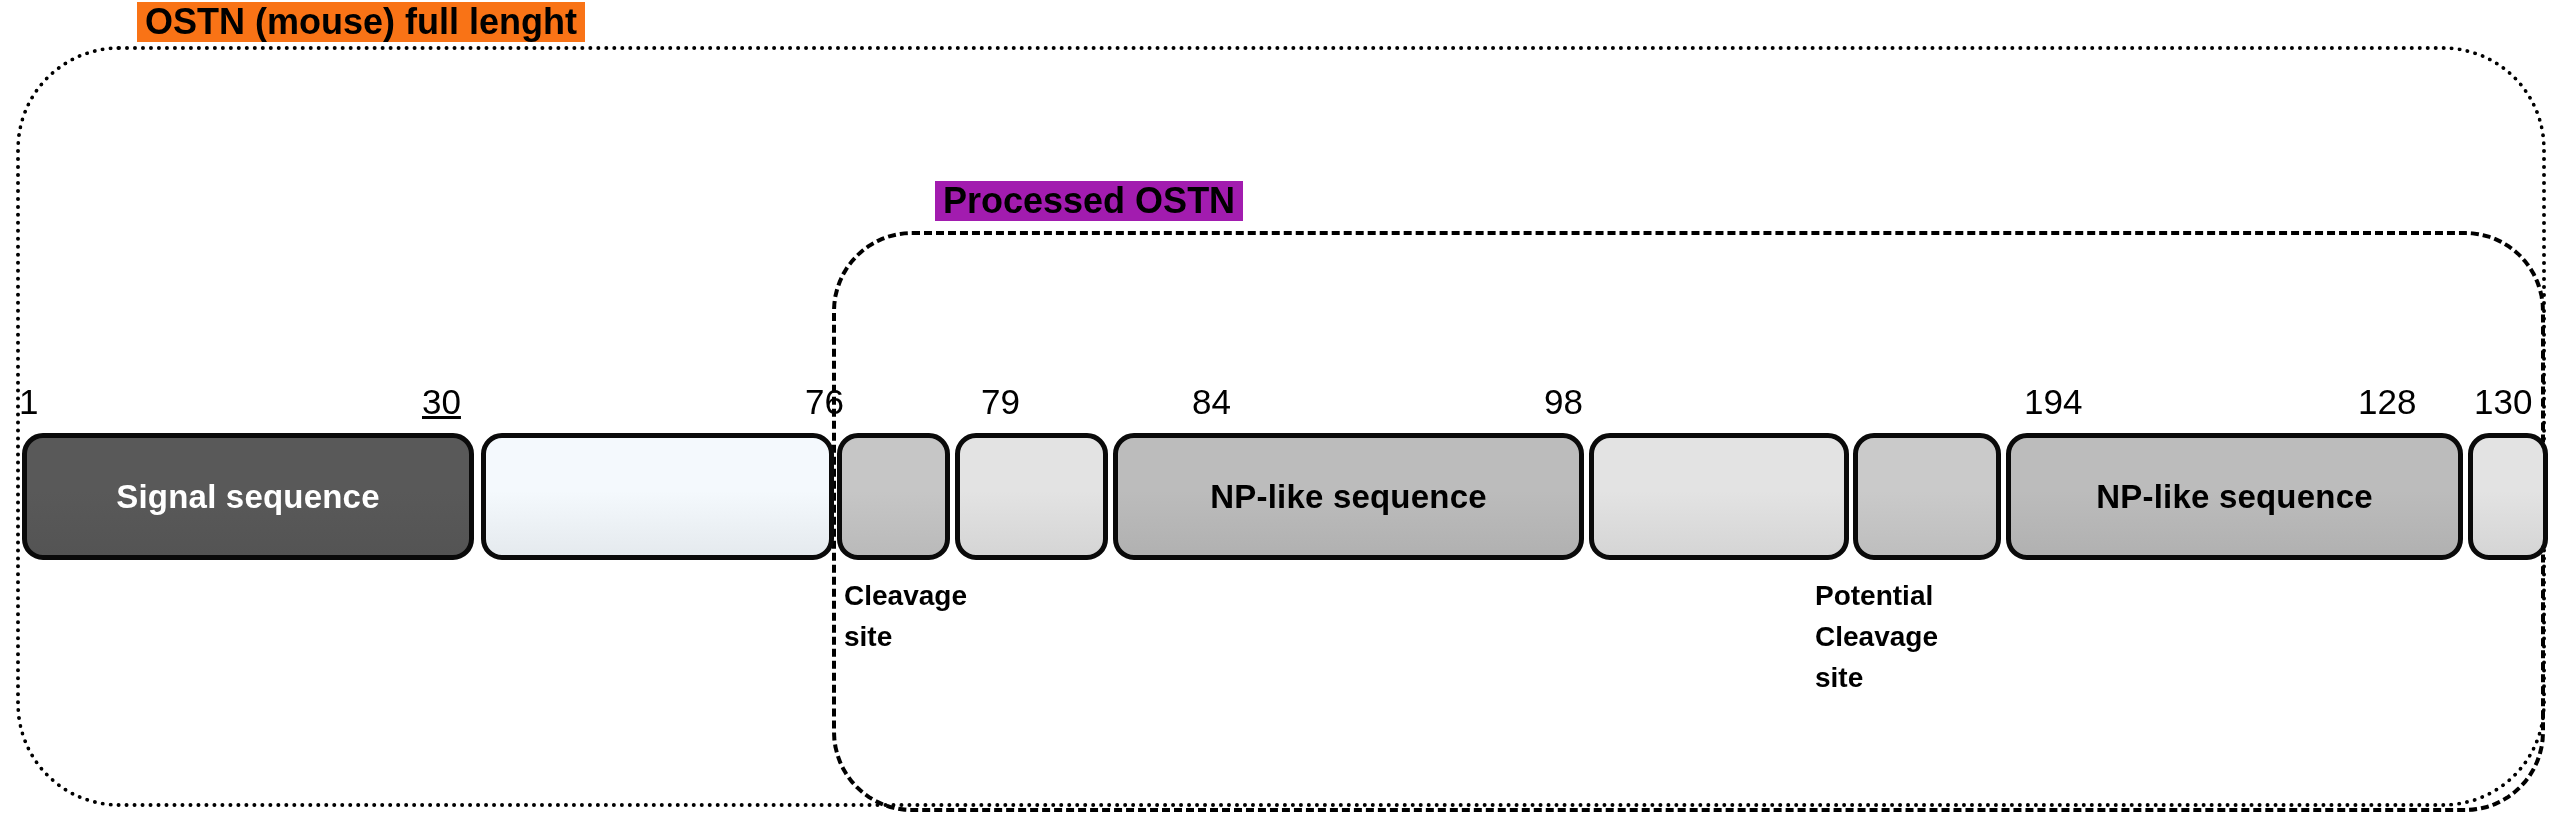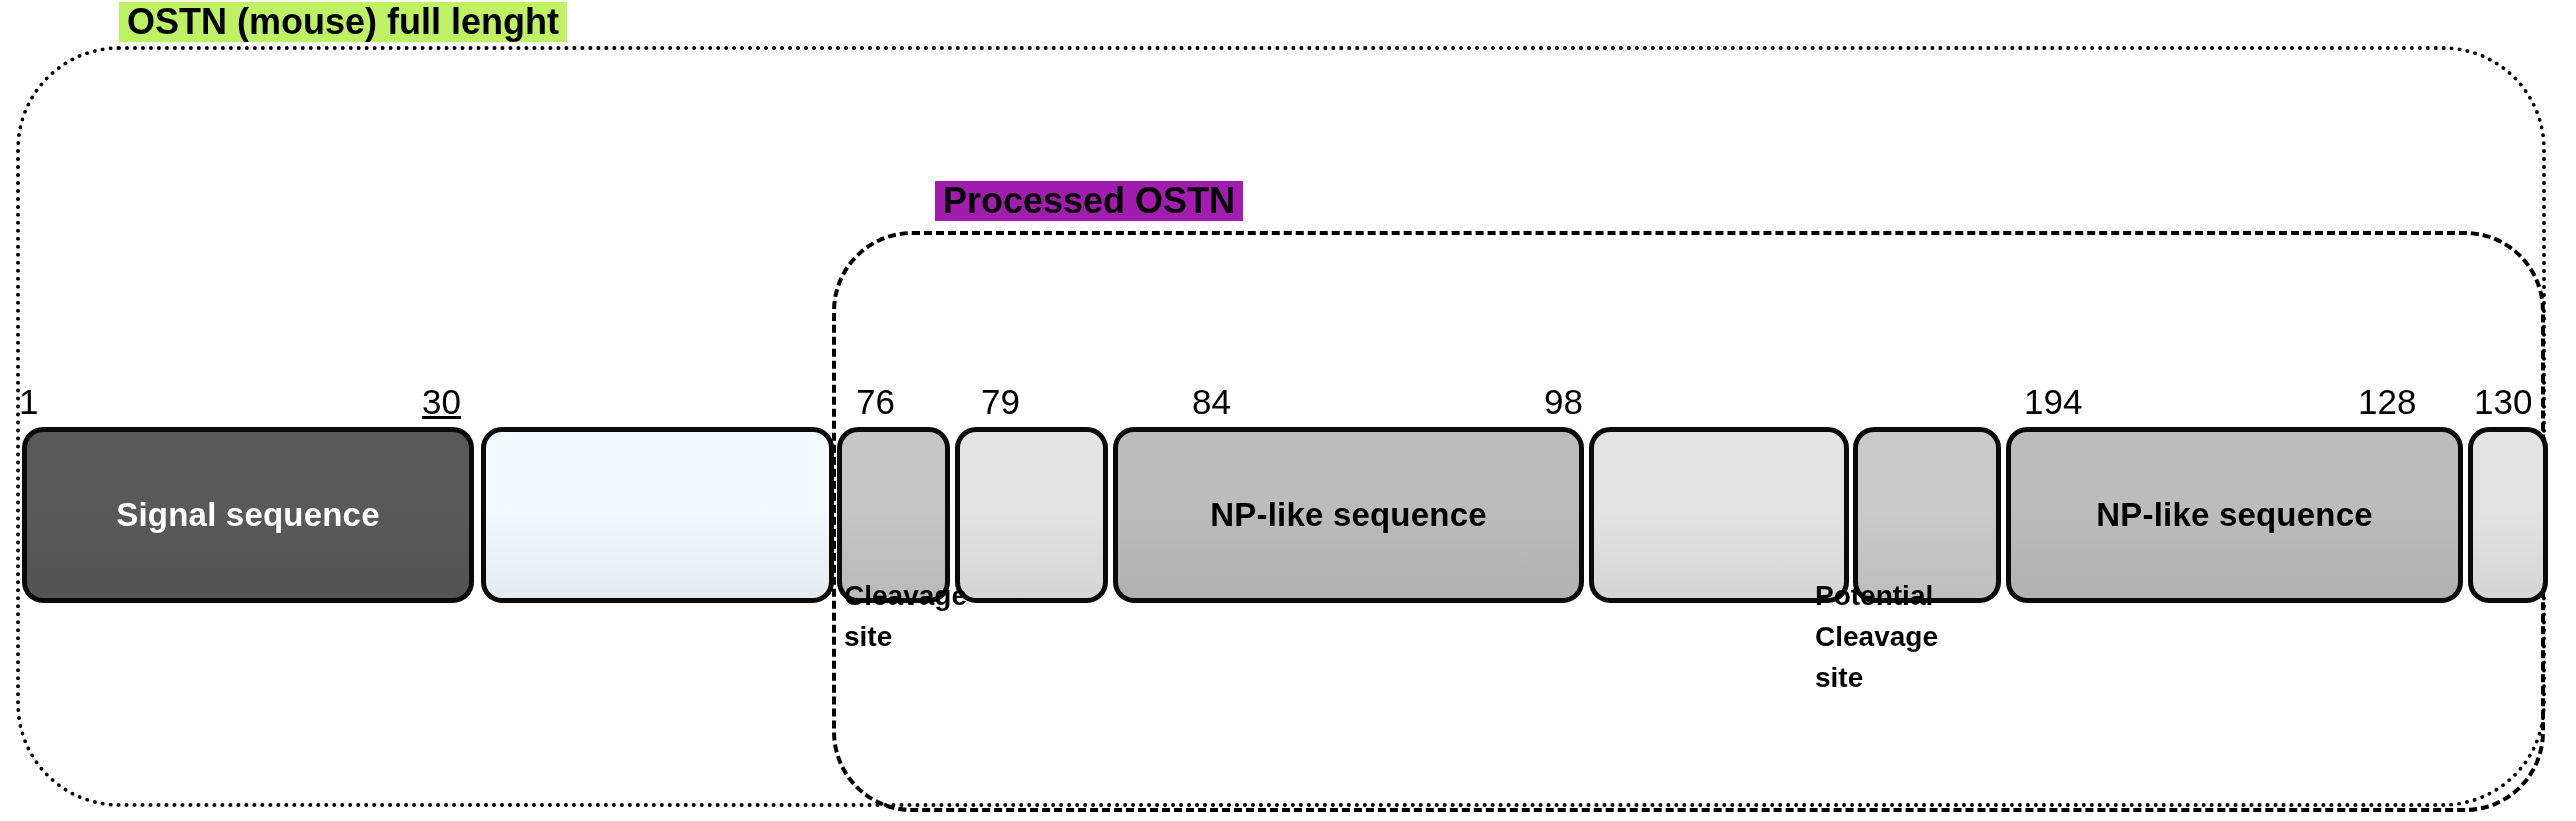--- a/index.html
+++ b/index.html
@@ -25,27 +25,27 @@
     top: 46px;
     width: 2530px;
     height: 761px;
     border: 4px dotted #000000;
     border-radius: 103px;
     box-sizing: border-box;
     background: transparent;
   }
   .outer-title {
     position: absolute;
-    left: 119px;
+    left: 137px;
     top: 1.6px;
     font-size: 36px;
     font-weight: bold;
     color: #000000;
     white-space: nowrap;
-    background: #bef264;
+    background: #f97316;
     padding: 0 8px;
     line-height: 40px;
   }
 
   
   .inner-bracket {
     position: absolute;
     left: 832px;
     top: 231px;
     width: 1713px;
@@ -82,22 +82,22 @@
   
   .track {
     position: absolute;
     left: 0;
     top: 427px;
     width: 2576px;
     height: 139px;
   }
   .domain-box {
     position: absolute;
-    top: 0;
-    height: 176px;
+    top: 6px;
+    height: 127px;
     box-sizing: border-box;
     border: 5.6px solid #0a0a0a;
     border-radius: 21px;
     display: flex;
     align-items: center;
     justify-content: center;
     overflow: hidden;
   }
   .domain-box .box-label {
     font-size: 33px;
@@ -124,21 +124,21 @@
 
   <div class="outer-bracket"></div>
   <div class="outer-title">OSTN (mouse) full lenght</div>
 
   <div class="inner-bracket"></div>
   <div class="inner-title">Processed OSTN</div>
 
   <div id="residue-layer">
       <div class="num-label" style="left: 19px;">1</div>
       <div class="num-label" style="left: 422px; text-decoration: underline;">30</div>
-      <div class="num-label" style="left: 856px;">76</div>
+      <div class="num-label" style="left: 805px;">76</div>
       <div class="num-label" style="left: 935px; margin-left: 46px;">79</div>
       <div class="num-label" style="left: 1192px;">84</div>
       <div class="num-label" style="left: 1544px; text-align: center;">98</div>
       <div class="num-label" style="left: 2024px;">194</div>
       <div class="num-label" style="left: 2358px;">128</div>
       <div class="num-label" style="left: 2474px;">130</div>
     </div>
 
   <div class="track" id="domain-track">
       <div class="domain-box" style="left: 22px; width: 452px; background: linear-gradient(rgb(89, 89, 89) 0%, rgb(89, 89, 89) 45%, rgb(84, 84, 84) 100%);">

